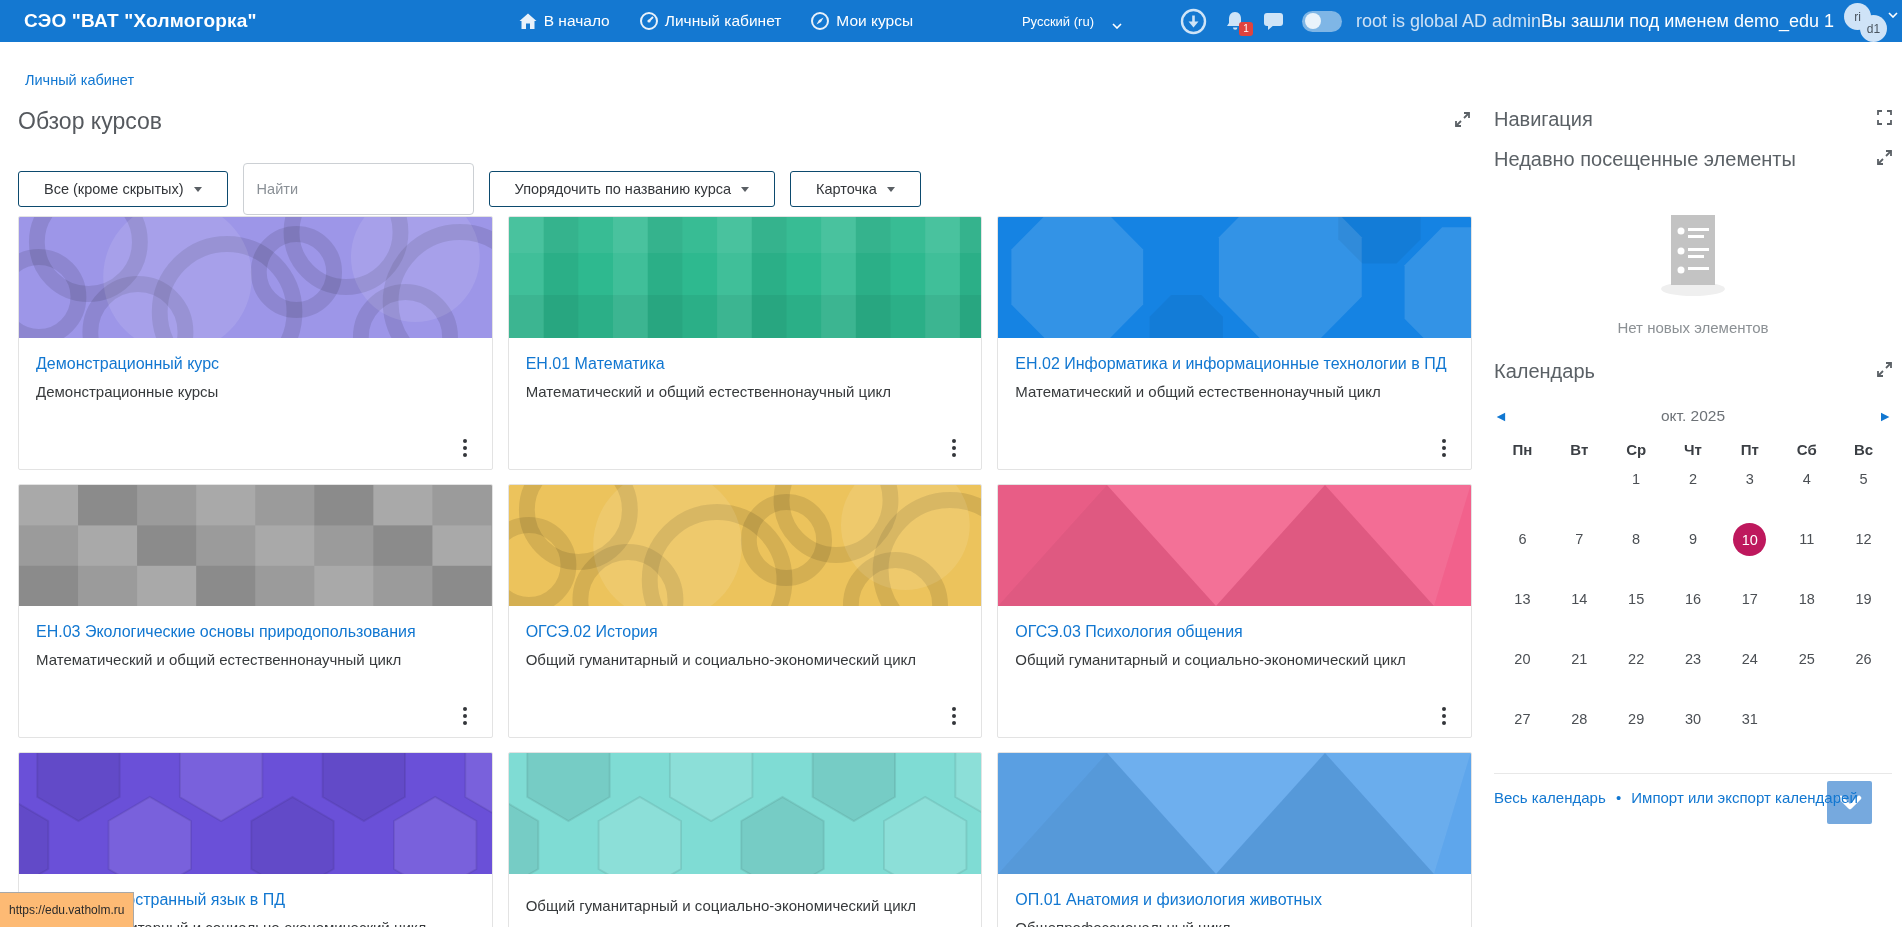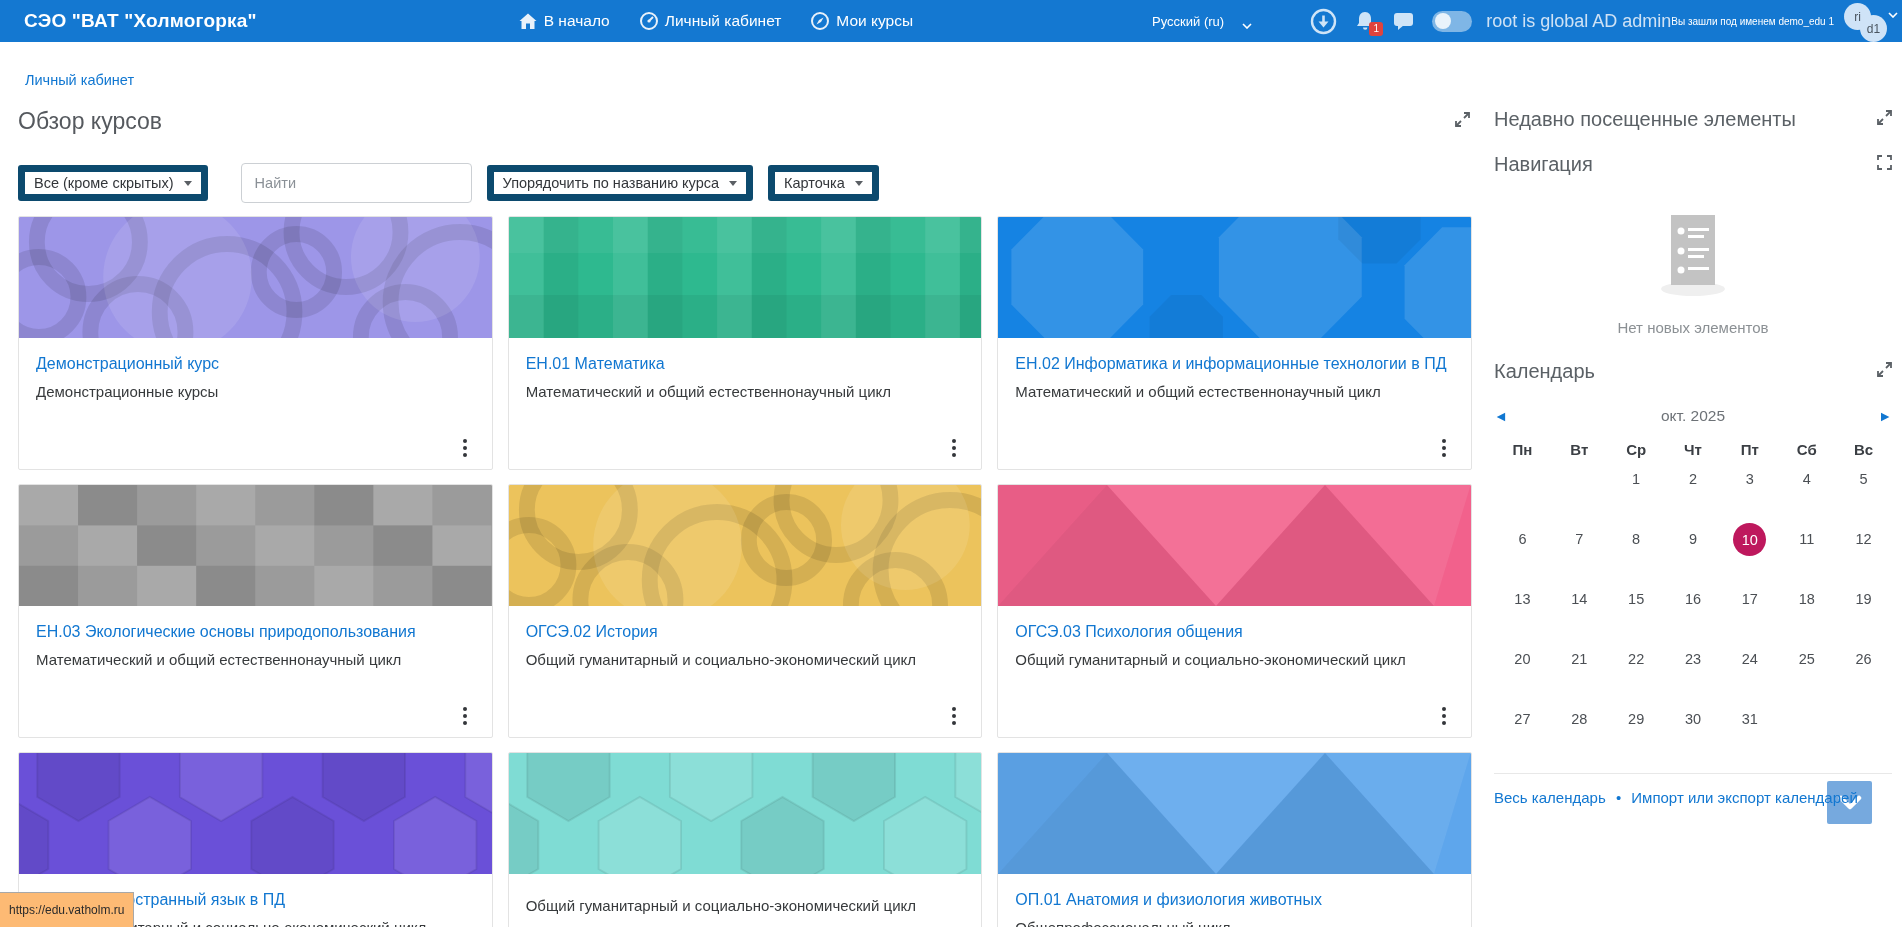--- a/index.html
+++ b/index.html
@@ -18,42 +18,42 @@
     font-size:13px; cursor:pointer; white-space:nowrap; }
   .chev { width:10px; height:6px; }
   .nav-icons { display:flex; align-items:center; gap:18px; }
   .icon-btn { position:relative; cursor:pointer; display:flex; align-items:center; }
   .badge { position:absolute; right:-8px; bottom:-4px; min-width:14px; height:14px; padding:0 3px;
     background:#e0433e; color:#fff; font-size:10px; line-height:14px; text-align:center; border-radius:3px; }
   .toggle { width:40px; height:21px; border-radius:11px; background:rgba(215,233,248,.55);
     position:relative; cursor:pointer; }
   .toggle .knob { position:absolute; left:3px; top:2.5px; width:16px; height:16px; border-radius:50%; background:#eaf3fb; }
   .admin-note { font-size:18px; color:#cfe2f5; margin-left:14px; white-space:nowrap; }
-  .logged-as { font-size:10px; color:#fff; white-space:nowrap; }
+  .logged-as { font-size:18px; color:#fff; white-space:nowrap; }
   .avatars { position:relative; width:54px; height:42px; margin-left:4px; cursor:pointer; flex:none; }
   .avatar { position:absolute; width:27px; height:27px; border-radius:50%; background:#cfe3f7;
     color:#4a5560; font-size:12px; display:flex; align-items:center; justify-content:center; }
   .avatar.a1 { top:3px; left:6px; }
   .avatar.a2 { top:15px; left:22px; }
   .av-chev { position:absolute; right:-6px; top:12px; }
 
   
   .breadcrumb { position:absolute; top:72px; left:25px; font-size:14.5px; }
   .breadcrumb a { color:#1177d1; text-decoration:none; cursor:pointer; }
   .page-title { position:absolute; top:108px; left:18px; font-size:23px; font-weight:400; color:#55595e; }
   .main-dock { position:absolute; top:112px; left:1455px; cursor:pointer; }
 
   
   .filters { position:absolute; top:163px; left:18px; display:flex; gap:15px; align-items:center; }
-  .sel { height:36px; border:7px solid #0c4a6e; border-radius:3px; background:#fff; display:flex;
-    align-items:center; gap:10px; padding:0 9px; font-size:14.5px; color:#33363a; cursor:pointer; white-space:nowrap; }
+  .sel { height:36px; border:1px solid #0c4a6e; border-radius:3px; background:#fff; display:flex;
+    align-items:center; gap:10px; padding:0 25px; font-size:14.5px; color:#33363a; cursor:pointer; white-space:nowrap; }
   .sel .arr { width:0; height:0; border-left:4.5px solid transparent; border-right:4.5px solid transparent;
     border-top:5px solid #5a5f64; }
-  .search-input { height:40px; width:231px; border:1px solid #ccd0d4; border-radius:4px; padding:4px 13px;
-    font-size:14.5px; color:#333; font-family:"Liberation Sans",sans-serif;margin-left:18px; }
+  .search-input { height:52px; width:231px; border:1px solid #ccd0d4; border-radius:4px; padding:4px 13px;
+    font-size:14.5px; color:#333; font-family:"Liberation Sans",sans-serif; }
   .search-input::placeholder { color:#8a9096; }
 
   
   .cards { position:absolute; top:216px; left:18px; width:1454px;
     display:grid; grid-template-columns:repeat(3,1fr); gap:14px 15px; }
   .card { background:#fff; border:1px solid #e3e3e3; border-radius:2px; height:254px;
     display:flex; flex-direction:column; overflow:hidden; }
   .card-img { height:121px; flex:none; position:relative; overflow:hidden; cursor:pointer; }
   .card-img svg { position:absolute; inset:0; width:100%; height:100%; }
   .card-body { position:relative; flex:1; padding:15px 17px 8px 17px; }
@@ -400,39 +400,39 @@
           </svg>
         </div>
         <div class="card-body">
           <a class="card-title">ОП.01 Анатомия и физиология животных</a>
           <div class="card-cat">Общепрофессиональный цикл</div>
         </div>
       </div>
     </div>
 
   <aside class="sidebar">
+    <div class="block-header bh-nav">
+      <h3>Навигация</h3>
+      <span class="hdr-ico">
+        <svg width="15" height="15" viewBox="0 0 15 15" fill="none" stroke="#5b6166" stroke-width="1.8">
+            <polyline points="1,5 1,1 5,1"></polyline>
+            <polyline points="10,1 14,1 14,5"></polyline>
+            <polyline points="14,10 14,14 10,14"></polyline>
+            <polyline points="5,14 1,14 1,10"></polyline>
+          </svg>
+      </span>
+    </div>
     <div class="block-header bh-recent">
       <h3>Недавно посещенные элементы</h3>
       <span class="hdr-ico">
         <svg width="15" height="15" viewBox="0 0 15 15">
             <polyline points="9,1 14,1 14,6" fill="none" stroke="#5b6166" stroke-width="1.8"></polyline>
             <line x1="14" y1="1" x2="9" y2="6" stroke="#5b6166" stroke-width="1.8"></line>
             <polyline points="1,9 1,14 6,14" fill="none" stroke="#5b6166" stroke-width="1.8"></polyline>
             <line x1="1" y1="14" x2="6" y2="9" stroke="#5b6166" stroke-width="1.8"></line>
-          </svg>
-      </span>
-    </div>
-    <div class="block-header bh-nav">
-      <h3>Навигация</h3>
-      <span class="hdr-ico">
-        <svg width="15" height="15" viewBox="0 0 15 15" fill="none" stroke="#5b6166" stroke-width="1.8">
-            <polyline points="1,5 1,1 5,1"></polyline>
-            <polyline points="10,1 14,1 14,5"></polyline>
-            <polyline points="14,10 14,14 10,14"></polyline>
-            <polyline points="5,14 1,14 1,10"></polyline>
           </svg>
       </span>
     </div>
     <div class="recent-empty">
       <span class="doc-icon">
         <svg width="120" height="92" viewBox="0 0 120 92">
             <ellipse cx="60" cy="82" rx="32" ry="7" fill="#efefef"></ellipse>
             <rect x="38" y="8" width="44" height="70" fill="#c3c3c3"></rect>
             <circle cx="48" cy="24" r="3.5" fill="#fff"></circle>
             <rect x="55" y="21" width="21" height="3" fill="#fff"></rect>

